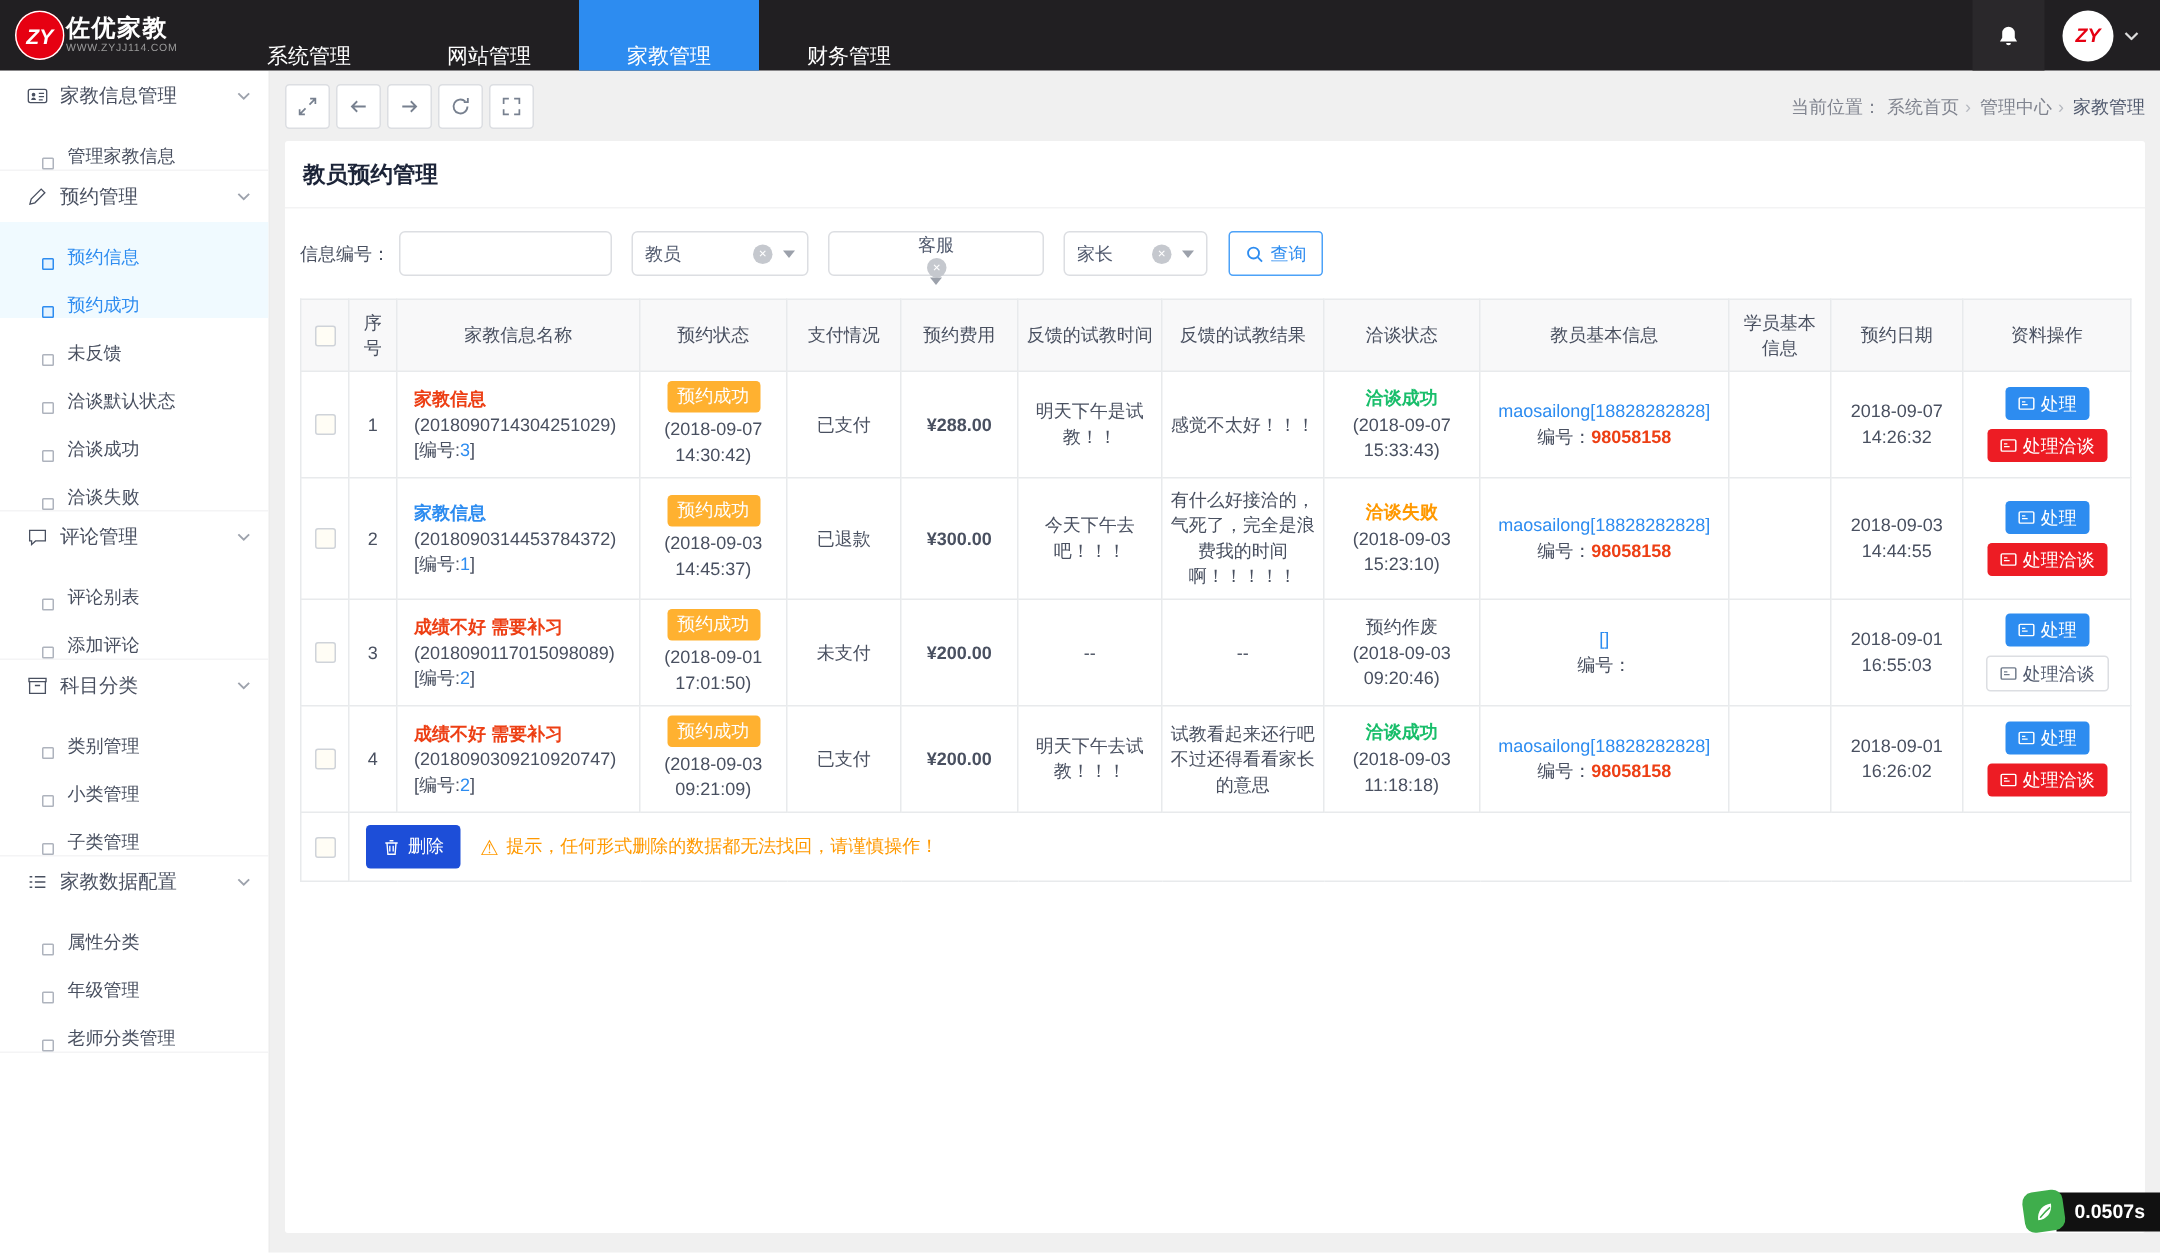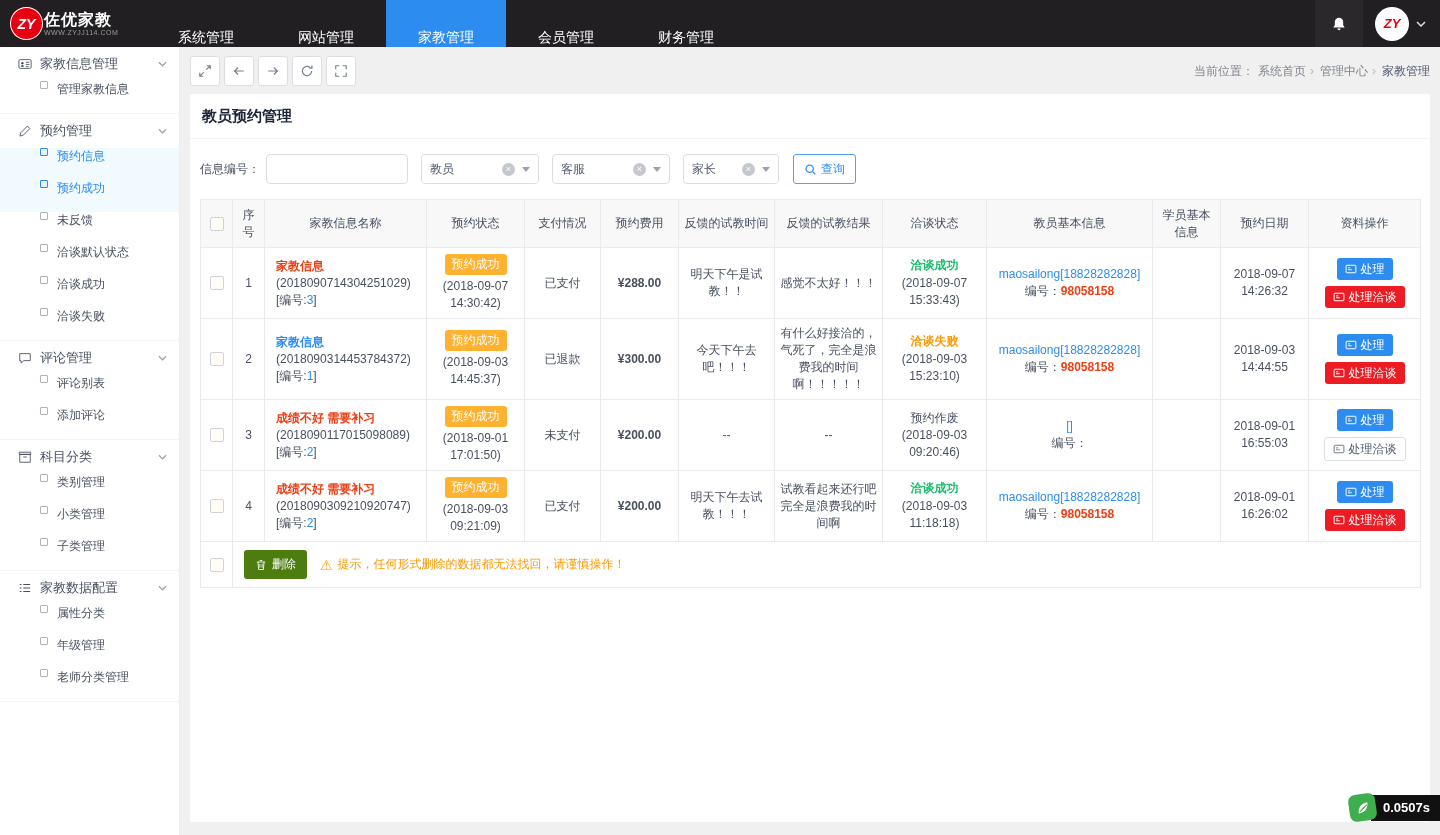--- a/index.html
+++ b/index.html
@@ -26,21 +26,21 @@
     justify-content:center; color:#e60012; font-weight:bold; font-style:italic; font-size:13px; }
   .avatar-caret { color:#ddd; }
 
   
   .sidebar { position:fixed; left:0; top:47px; bottom:0; width:180px; background:#fff; border-right:1px solid #ececec; overflow:hidden; }
   .side-group { border-bottom:1px solid #f4f4f5; }
   .group-head { height:34px; display:flex; align-items:center; padding:0 12px 0 18px; color:#495060; font-size:13px; cursor:pointer; }
   .group-head .gicon { display:flex; margin-right:8px; color:#495060; }
   .group-head .glabel { flex:1; }
   .group-head .chev { color:#9ea3ad; display:flex; }
-  .side-item { height:32px; display:flex; align-items:flex-start; padding-left:40px; color:#495060; font-size:12px; cursor:pointer; }
+  .side-item { height:32px; display:flex; align-items:flex-end; padding-left:28px; color:#495060; font-size:12px; cursor:pointer; }
   .side-item .bullet { width:8px; height:8px; border:1px solid #aeb3bd; border-radius:1px; margin-right:9px; flex:0 0 auto; }
   .side-item.active { background:#f0faff; color:#2d8cf0; }
   .side-item.active .bullet { border-color:#2d8cf0; background:#e4f3ff; }
 
   
   .content { margin-left:180px; }
   .toolbar { display:flex; align-items:center; padding:9px 10px 8px; }
   .tool-btn { width:30px; height:30px; background:#fff; border:1px solid #dcdee2; border-radius:3px;
     margin-right:4px; display:flex; align-items:center; justify-content:center; color:#77808f; cursor:pointer; }
   .breadcrumb { margin-left:auto; color:#80848f; font-size:12px; display:flex; align-items:center; gap:4px; }
@@ -50,21 +50,21 @@
 
   .panel { margin:0 10px 10px; background:#fff; border-radius:2px; height:728px; position:relative; }
   .panel-title { padding:13px 12px 12px; font-size:15px; font-weight:bold; color:#1c2438; border-bottom:1px solid #f3f3f4; }
 
   .filter-row { display:flex; align-items:center; padding:15px 10px; }
   .filter-label { color:#495060; margin-right:6px; }
   .filter-input { width:142px; height:30px; border:1px solid #dcdee2; border-radius:4px; padding:0 8px; font-size:12px; color:#515a6e; outline:none; }
   .select { height:30px; border:1px solid #dcdee2; border-radius:4px; background:#fff; display:flex; align-items:center;
     padding:0 8px; margin-left:13px; cursor:pointer; color:#515a6e; }
   .select .sel-text { flex:1; }
-  .select.w1 { width:118px; } .select.w2 { width:118px; } .select.w3 { width:96px; }
+  .select.w1 { width:118px; } .select.w2 { width:144px;flex-direction:column; } .select.w3 { width:96px; }
   .clear-icon { width:13px; height:13px; border-radius:50%; background:#c5c8ce; color:#fff; font-size:9px;
     line-height:13px; text-align:center; margin:0 7px 0 8px; }
   .caret { width:0; height:0; border-left:4px solid transparent; border-right:4px solid transparent; border-top:5px solid #9ca1ab; }
   .search-btn { height:30px; margin-left:14px; background:#fff; border:1px solid #4da2f8; color:#2d8cf0;
     border-radius:3px; padding:0 10px; display:flex; align-items:center; gap:4px; font-size:12px; cursor:pointer; }
 
   
   table.grid { width:calc(100% - 20px); margin:0 10px; border-collapse:collapse; table-layout:fixed; }
   .grid th, .grid td { border:1px solid #e8eaec; font-size:12px; color:#495060; text-align:center; vertical-align:middle; padding:6px 5px; line-height:17px; }
   .grid thead th { background:#f8f8f9; font-weight:normal; height:48px; }
@@ -82,21 +82,21 @@
   .btn { display:inline-flex; align-items:center; gap:4px; border:none; border-radius:3px; font-size:12px;
     padding:4px 8px; cursor:pointer; font-family:inherit; line-height:14px; }
   .btn-blue { background:#2d8cf0; color:#fff; }
   .btn-red { background:#ed1c24; color:#fff; }
   .btn-outline { background:#fff; border:1px solid #dcdee2; color:#515a6e; }
   .btn-outline svg { color:#6f7a8a; }
 
   .footer-row td { padding:8px 5px; }
   .footer-cell { text-align:left !important; padding-left:11px !important; }
   .footer-inner { display:flex; align-items:center; }
-  .delete-btn { background:#4d7c0f; color:#fff; border:none; border-radius:3px; padding:6px 11px;
+  .delete-btn { background:#1d4ed8; color:#fff; border:none; border-radius:3px; padding:6px 11px;
     display:inline-flex; align-items:center; gap:5px; font-size:12px; cursor:pointer; font-family:inherit; }
   .warn { margin-left:13px; color:#ff9900; display:flex; align-items:center; gap:5px; }
   .warn-tri { font-size:14px; line-height:14px; }
 
   
   .timer { position:fixed; right:0; bottom:14px; display:flex; align-items:center; z-index:50; }
   .timer-icon { width:27px; height:27px; background:#3fae4c; border-radius:7px; display:flex; align-items:center;
     justify-content:center; margin-right:-5px; z-index:2; transform:rotate(-8deg); }
   .timer-label { background:#111; color:#fff; height:26px; display:flex; align-items:center;
     padding:0 10px 0 12px; font-size:13px; font-weight:bold; }
@@ -118,23 +118,20 @@
   </div>
   <nav class="topnav">
     <div class="nav-item">
         <span>系统管理</span>
       </div>
     <div class="nav-item">
         <span>网站管理</span>
       </div>
     <div class="nav-item active">
         <span>家教管理</span>
-      </div>
-    <div class="nav-item">
-        <span>会员管理</span>
       </div>
     <div class="nav-item">
         <span>财务管理</span>
       </div>
   </nav>
   <div class="topbar-right">
     <div class="bell-box">
       <span>
         <svg width="16" height="16" viewBox="0 0 16 16">
             <path d="M8 1.8a4.2 4.2 0 0 0-4.2 4.2v3.2L2.3 11.6h11.4L12.2 9.2V6A4.2 4.2 0 0 0 8 1.8z" fill="currentColor"></path>
@@ -571,21 +568,21 @@
             <div>(2018090309210920747)</div>
             <div><span>[编号:</span><span class="t-blue">2</span><span>]</span></div>
           </td>
           <td>
             <span class="badge">预约成功</span>
             <div>(2018-09-03 09:21:09)</div>
           </td>
           <td class="t-red">已支付</td>
           <td class="t-red fee">¥200.00</td>
           <td>明天下午去试教！！！</td>
-          <td>试教看起来还行吧 完全是浪费我的时间啊</td>
+          <td>试教看起来还行吧 不过还得看看家长的意思</td>
           <td>
             <div class="talk-status t-green">洽谈成功</div>
             <div>(2018-09-03 11:18:18)</div>
           </td>
           <td>
             <div class="t-blue teacher-link">maosailong[18828282828]</div>
             <div><span>编号：</span><span class="t-red teacher-no">98058158</span></div>
           </td>
           <td></td>
           <td>2018-09-01 16:26:02</td>

